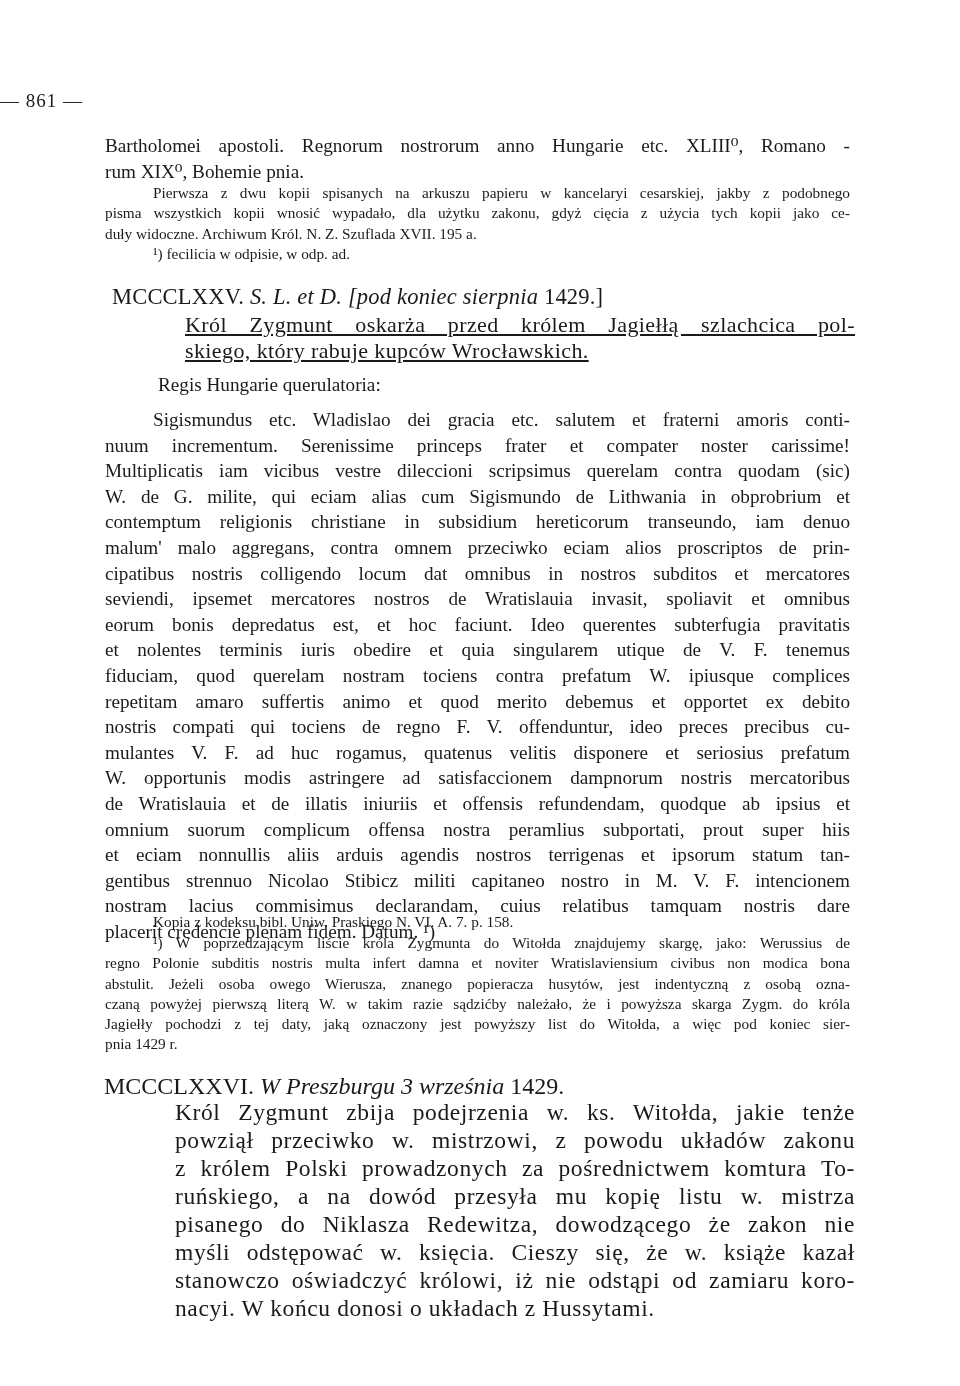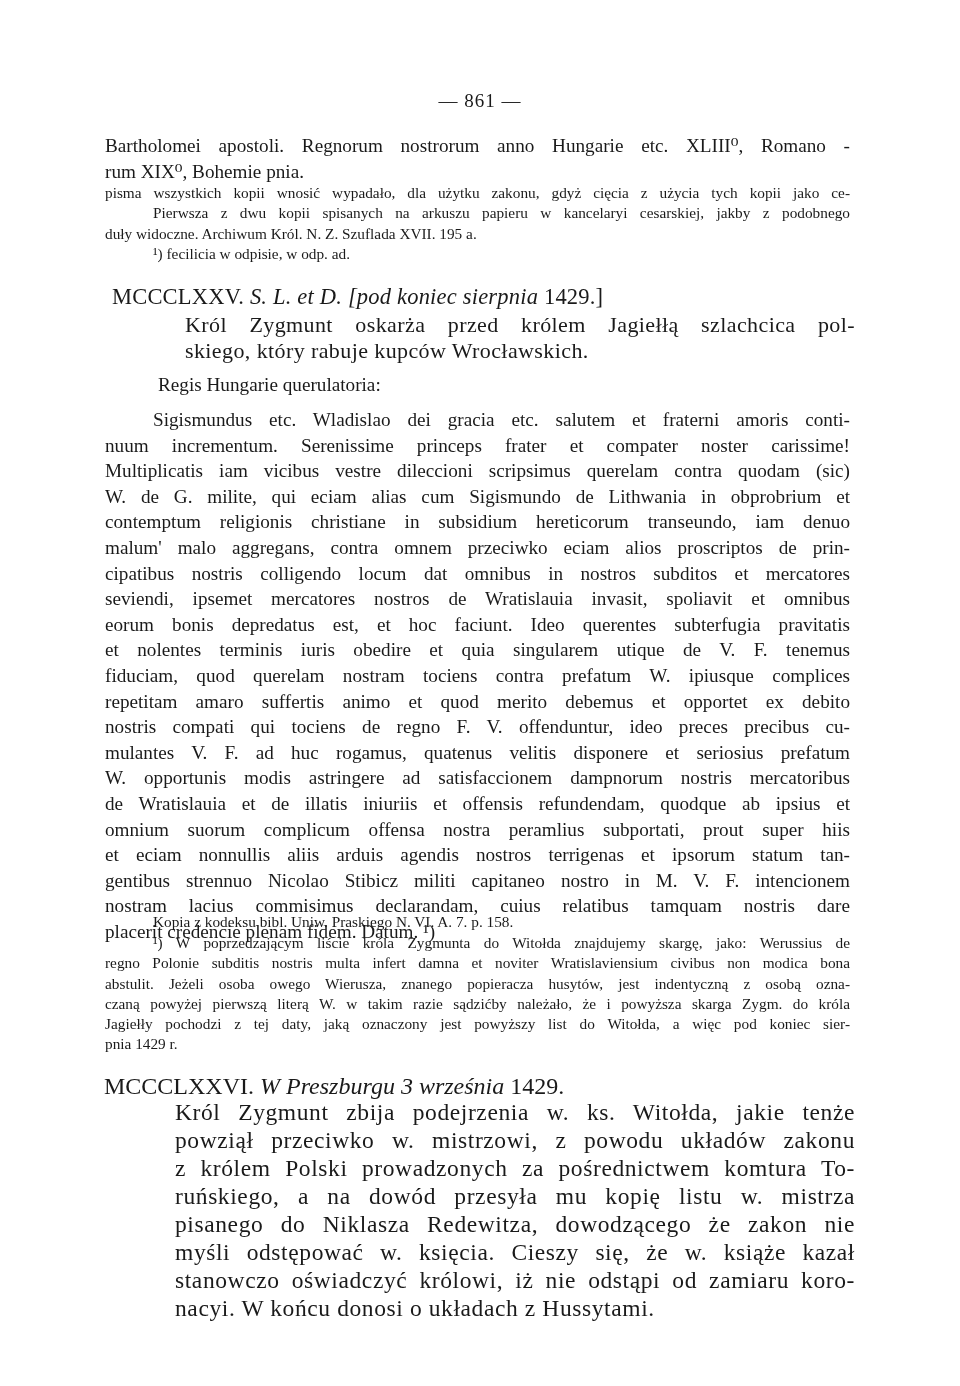--- a/index.html
+++ b/index.html
@@ -3,21 +3,21 @@
 <meta charset="utf-8">
 <style>
   html, body { margin: 0; padding: 0; background: #ffffff; }
   body {
     width: 960px; height: 1386px; position: relative; overflow: hidden;
     color: #1a1a1a;
     font-family: "Liberation Serif", "DejaVu Serif", serif;
   }
   .page { position: absolute; left: 0; top: 0; width: 960px; height: 1386px; }
   .folio {
-    position: absolute; top: 90px; left: 0; width: 960px; text-align: center;
+    position: absolute; top: 90px; left: 0; width: 960px; text-align: left;
     font-size: 19px; letter-spacing: 1px;
   }
   .col { position: absolute; left: 105px; width: 745px; }
   .line {
     display: block; white-space: nowrap; text-align: justify; text-align-last: justify;
     overflow: visible;
   }
   .line.last { text-align-last: left; }
 
   
@@ -46,34 +46,34 @@
 <div class="page">
 
   <div class="folio">— 861 —</div>
 
   <div class="col body-text" style="top:133px;">
     <span class="line">Bartholomei apostoli. Regnorum nostrorum anno Hungarie etc. XLIII⁰, Romano -</span>
     <span class="line last">rum XIX⁰, Bohemie pnia.</span>
   </div>
 
   <div class="col small" style="top:183px;">
+    <span class="line indent-1">Pierwsza z dwu kopii spisanych na arkuszu papieru w kancelaryi cesarskiej, jakby z podobnego</span>
     <span class="line">pisma wszystkich kopii wnosić wypadało, dla użytku zakonu, gdyż cięcia z użycia tych kopii jako ce-</span>
-    <span class="line indent-1">Pierwsza z dwu kopii spisanych na arkuszu papieru w kancelaryi cesarskiej, jakby z podobnego</span>
     <span class="line last">duły widoczne. Archiwum Król. N. Z. Szuflada XVII. 195 a.</span>
     <span class="line last indent-1" style="padding-left:48px;">¹) fecilicia w odpisie, w odp. ad.</span>
   </div>
 
   <div class="col heading" style="top:284px; left:112px;">
     <span>MCCCLXXV.</span>
     <i>S. L. et D.</i>
     <i>[pod koniec sierpnia</i>
     <span>1429.]</span>
   </div>
 
-  <div class="col summary" style="top:312px; left:185px; width:670px;">
+  <div class="col summary" style="top:312px; left:185px; width:670px;text-decoration:underline;">
     <span class="line">Król Zygmunt oskarża przed królem Jagiełłą szlachcica pol-</span>
     <span class="line last">skiego, który rabuje kupców Wrocławskich.</span>
   </div>
 
   <div class="col body-text" style="top:372px; left:158px; width:697px;">
     <span class="line last">Regis Hungarie querulatoria:</span>
   </div>
 
   <div class="col body-text" style="top:407px;">
     <span class="line" style="padding-left:48px;">Sigismundus etc. Wladislao dei gracia etc. salutem et fraterni amoris conti-</span>

